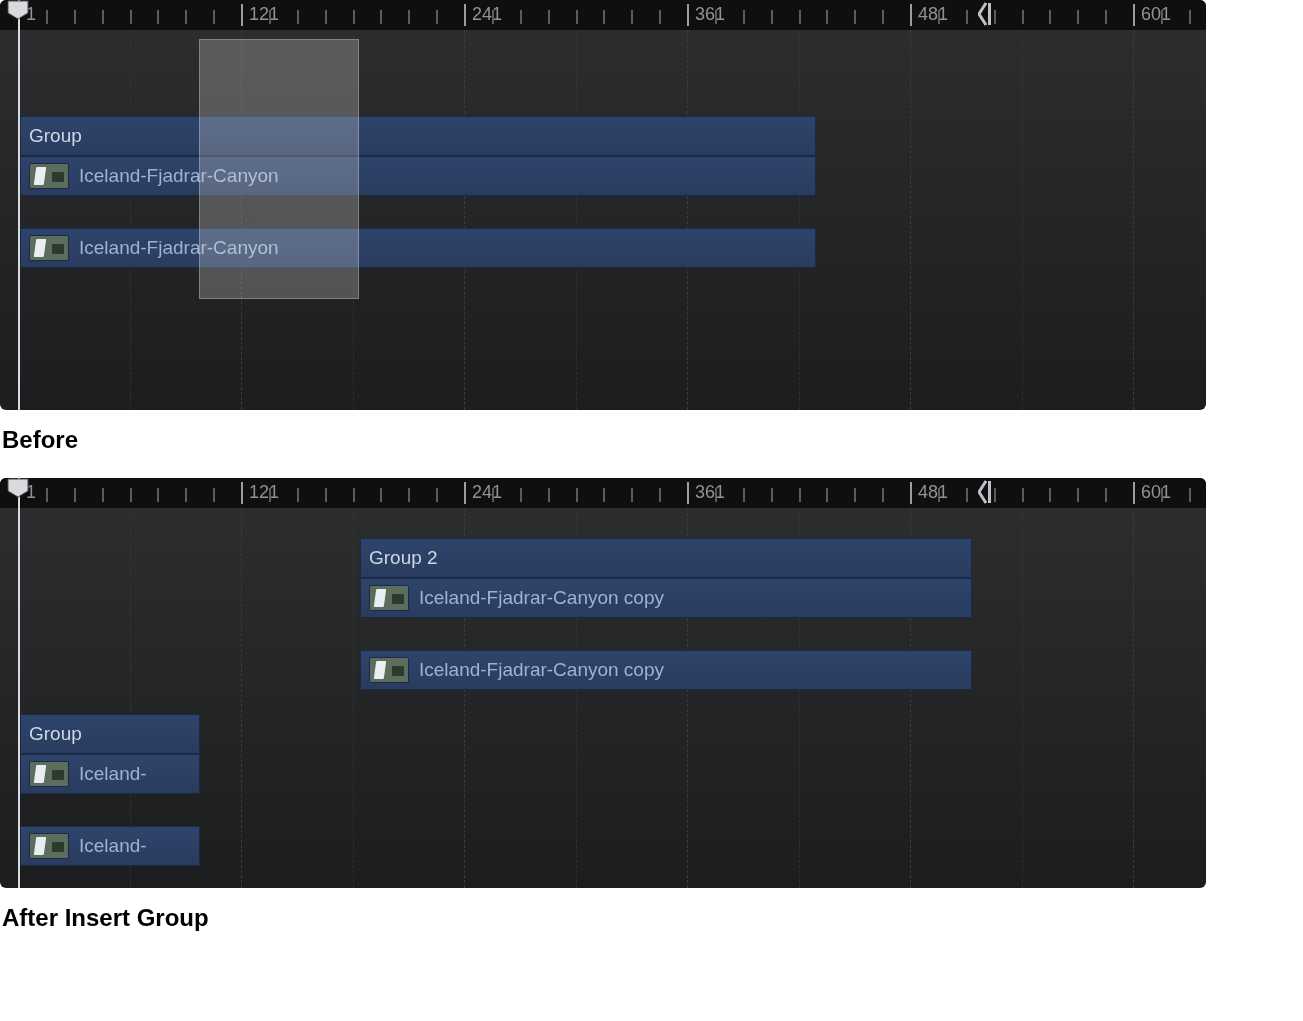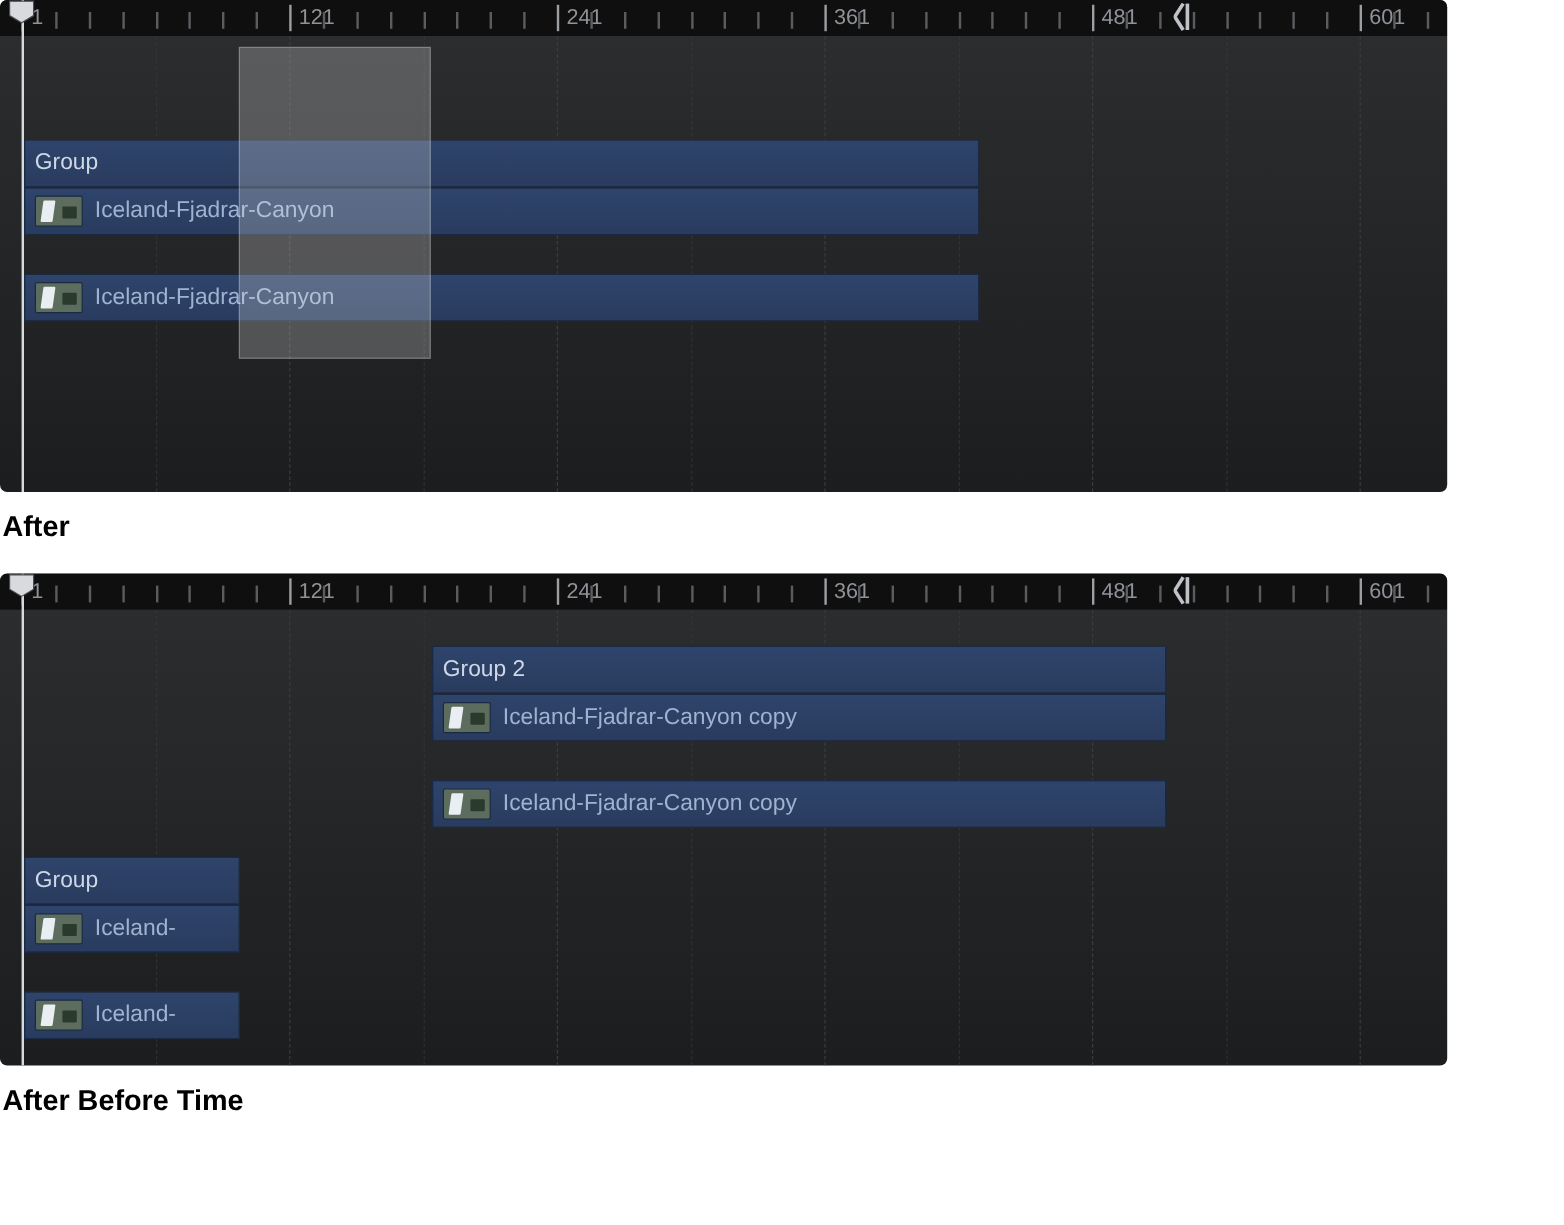--- a/index.html
+++ b/index.html
@@ -226,21 +226,21 @@
         <div class="thumb"></div>
         <span>Iceland-Fjadrar-Canyon</span>
       </div>
       <div class="clip" style="left: 20px; top: 228px; width: 796px;">
         <div class="thumb"></div>
         <span>Iceland-Fjadrar-Canyon</span>
       </div>
     </div>
   <div class="selection-rect" style="left: 199px; top: 39px; width: 160px; height: 260px;"></div>
 </div>
-<div class="caption">After</div>
+<div class="caption">Before</div>
 
 <div class="timeline-panel" id="panel-after">
   <div class="ruler">
     <div class="ticks">
         <div class="tick-major" style="left: 18px;"></div>
         <div class="tick-label" style="left: 26px;">1</div>
         <div class="tick-minor" style="left: 45.875px;"></div>
         <div class="tick-minor" style="left: 73.75px;"></div>
         <div class="tick-minor" style="left: 101.625px;"></div>
         <div class="tick-minor" style="left: 129.5px;"></div>
@@ -331,13 +331,13 @@
       <div class="clip" style="left: 20px; top: 276px; width: 180px;">
         <div class="thumb"></div>
         <span>Iceland-</span>
       </div>
       <div class="clip" style="left: 20px; top: 348px; width: 180px;">
         <div class="thumb"></div>
         <span>Iceland-</span>
       </div>
     </div>
 </div>
-<div class="caption">After Before Time</div>
+<div class="caption">After Insert Group</div>
 
 </body></html>

